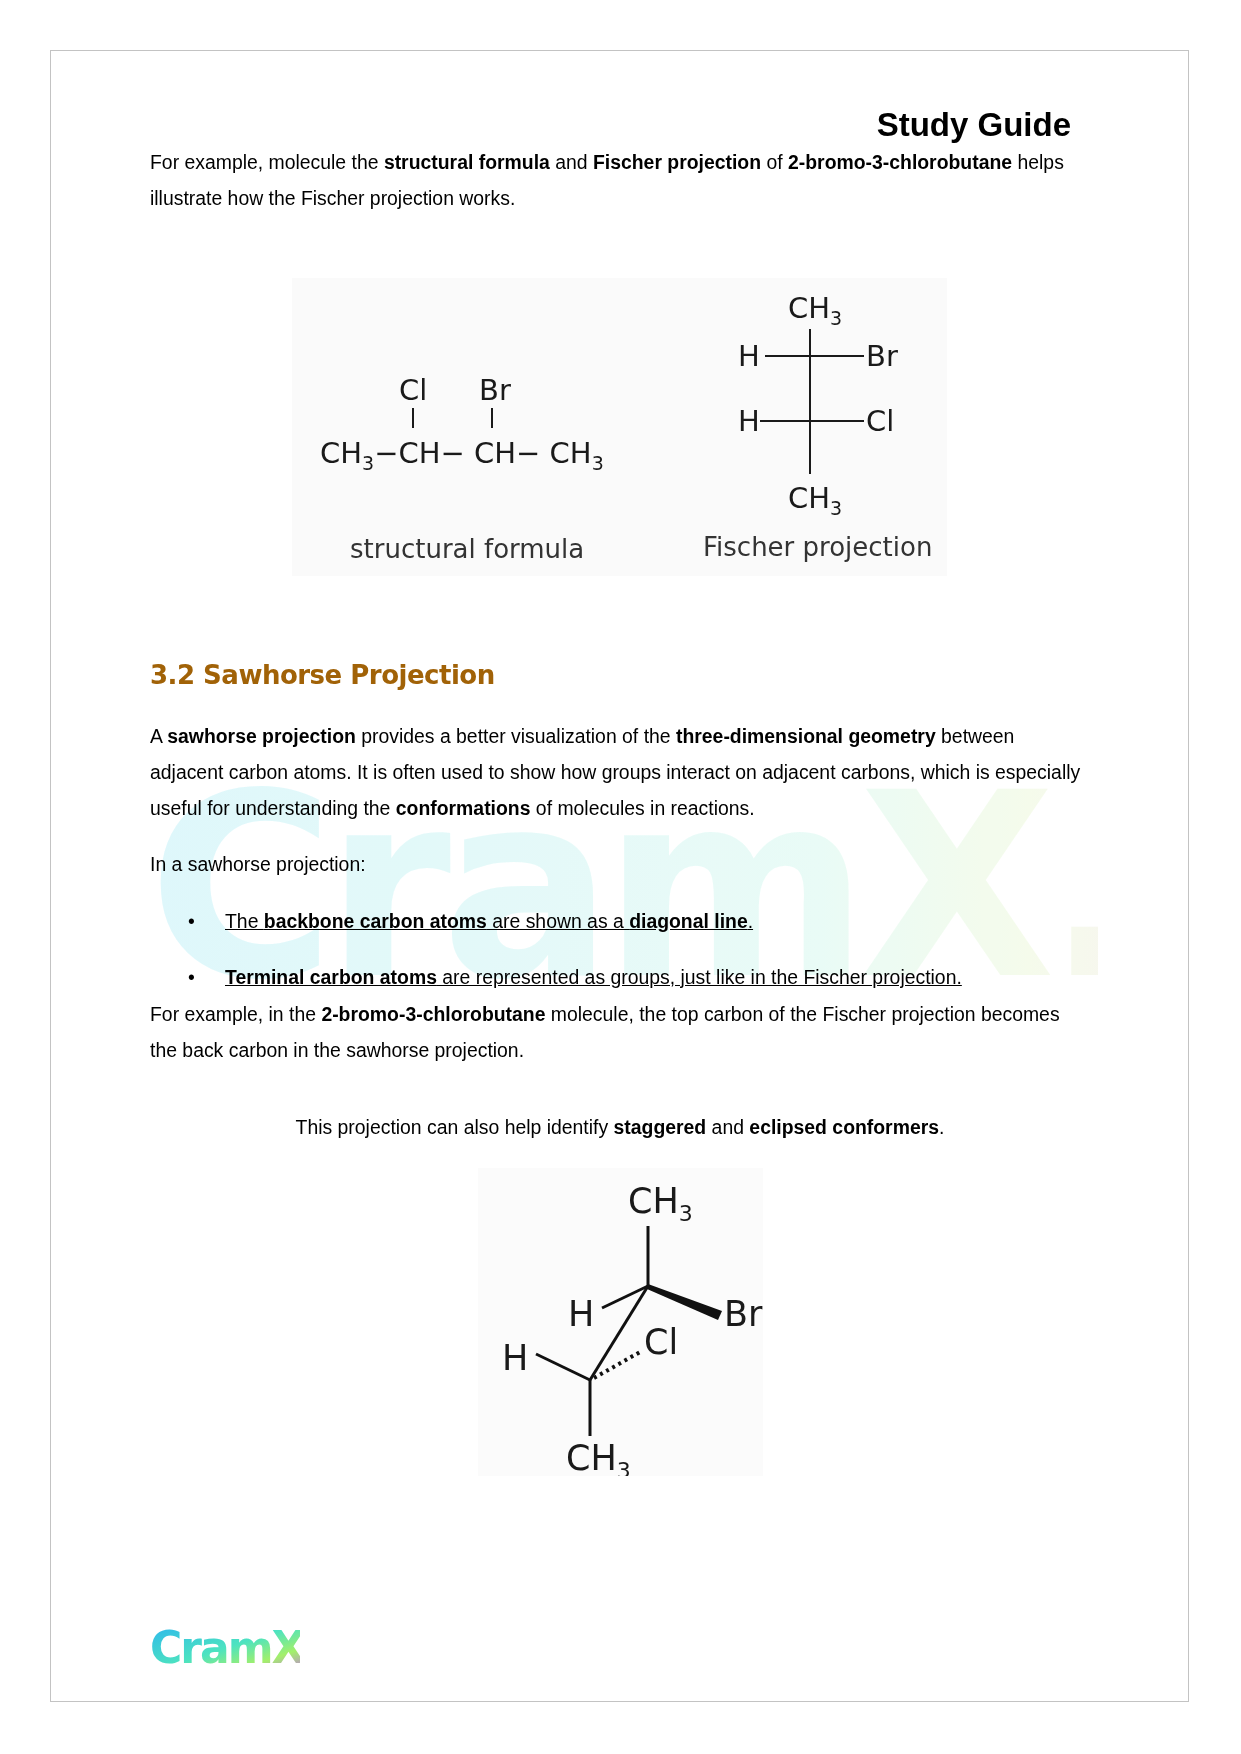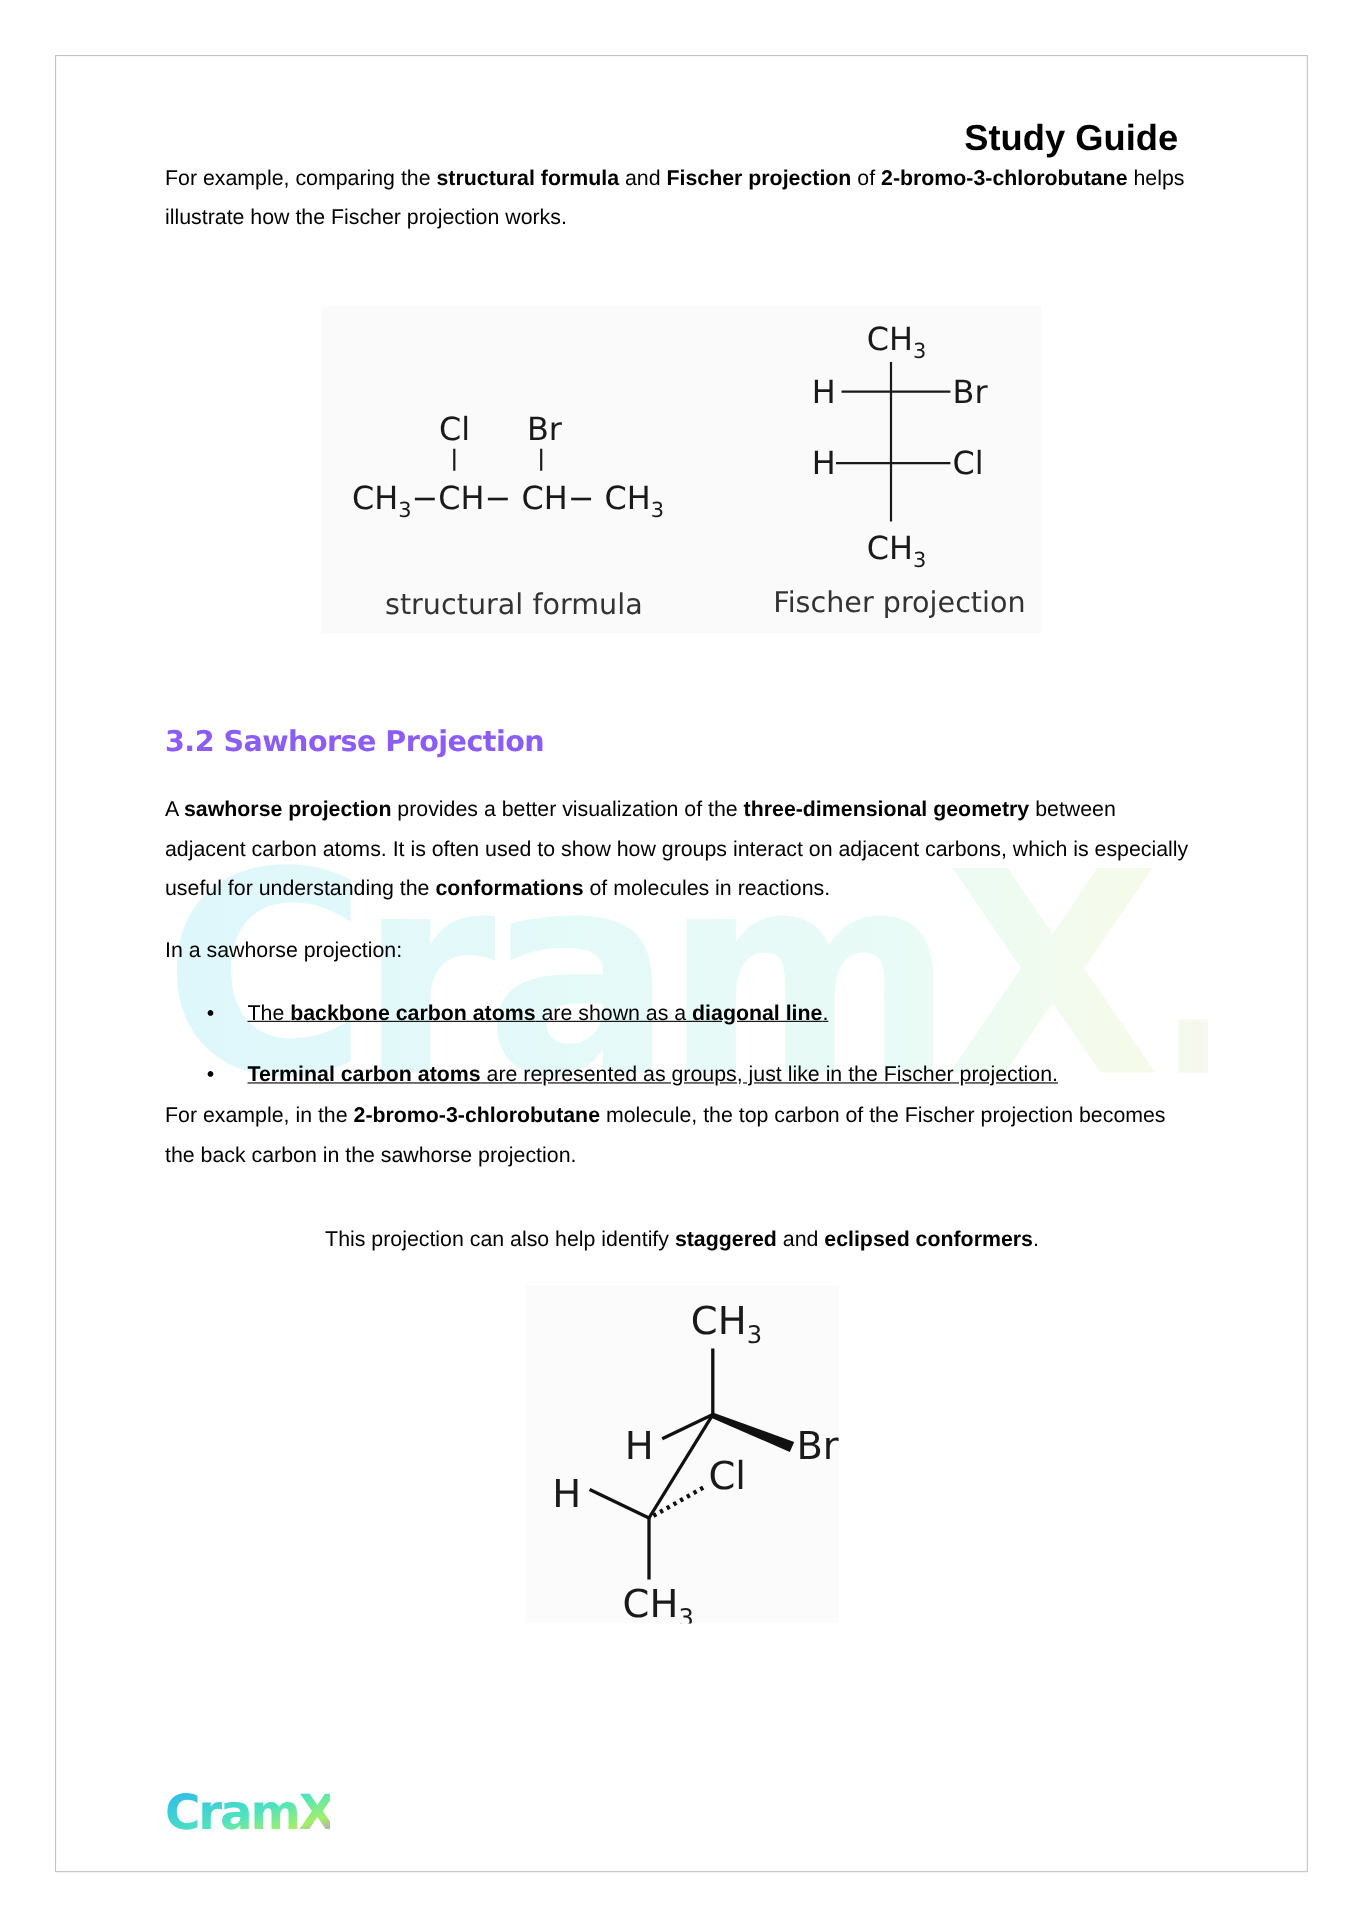--- a/index.html
+++ b/index.html
@@ -2,21 +2,21 @@
 <html><head>
 <meta charset="utf-8">
 <style>
   html, body { margin:0; padding:0; background:#ffffff; }
   body { width:1241px; height:1754px; position:relative; overflow:hidden; font-family:"Liberation Sans", sans-serif; color:#000; }
   .page-border { position:absolute; left:50px; top:50px; width:1139px; height:1652px; border:1.5px solid #c3c3c3; box-sizing:border-box; }
   .watermark { position:absolute; left:148px; top:775px; width:950px; height:210px; pointer-events:none; }
   .doc-title { position:absolute; right:152px; top:88px; font-size:33px; font-weight:bold; margin:18px; }
   .para { position:absolute; left:150px; width:940px; font-size:19.4px; line-height:36px; margin:0; }
   .para b { font-weight:bold; }
-  .section-heading { position:absolute; left:150px; top:660px; font-size:26px; font-weight:bold; color:#8b5cf6; margin:0; font-family:"DejaVu Sans", sans-serif; letter-spacing:-0.5px; }
+  .section-heading { position:absolute; left:150px; top:660px; font-size:26px; font-weight:bold; color:#a16207; margin:0; font-family:"DejaVu Sans", sans-serif; letter-spacing:-0.5px; }
   .bullet { position:absolute; left:150px; font-size:19.4px; line-height:36px; }
   .bullet .dot { position:absolute; left:38px; top:0; }
   .bullet .txt { position:absolute; left:75px; white-space:nowrap;text-decoration:underline; }
   .figure { position:absolute; }
   .chem { font-family:"DejaVu Sans", sans-serif; fill:#1a1a1a; }
   .logo { position:absolute; left:150px; top:1615px; }
 </style>
 </head>
 <body>
 
@@ -29,21 +29,21 @@
       <stop offset="0.55" stop-color="#e6fbf5"></stop>
       <stop offset="0.72" stop-color="#f4fbe8"></stop>
       <stop offset="1" stop-color="#fbe4fa"></stop>
     </linearGradient>
   </defs>
   <text x="0" y="200" font-family="DejaVu Sans, sans-serif" font-weight="bold" font-size="255" fill="url(#wmg)" letter-spacing="-10" opacity="0.85">CramX.ai</text>
 </svg>
 
 <h1 class="doc-title">Study Guide</h1>
 
-<p class="para" style="top:144px;"><span>For example, comparing the </span><b>structural formula</b><span> and </span><b>Fischer projection</b><span> of </span><b>2-bromo-3-chlorobutane</b><span> helps illustrate how the Fischer projection works.</span></p>
+<p class="para" style="top:144px;"><span>For example, molecule the </span><b>structural formula</b><span> and </span><b>Fischer projection</b><span> of </span><b>2-bromo-3-chlorobutane</b><span> helps illustrate how the Fischer projection works.</span></p>
 
 <svg class="figure" style="left:292px; top:278px;" width="655" height="298" viewBox="0 0 655 298">
   <rect x="0" y="0" width="655" height="298" fill="#fafafa"></rect>
 
   <g class="chem" font-size="29">
     <text x="107" y="122">Cl</text>
     <text x="187" y="122">Br</text>
     <line x1="121" y1="130" x2="121" y2="150" stroke="#1a1a1a" stroke-width="2"></line>
     <line x1="200" y1="130" x2="200" y2="150" stroke="#1a1a1a" stroke-width="2"></line>
     <text x="28" y="185">CH<tspan font-size="19" dy="7">3</tspan><tspan dy="-7">−CH− CH− CH</tspan><tspan font-size="19" dy="7">3</tspan></text>

